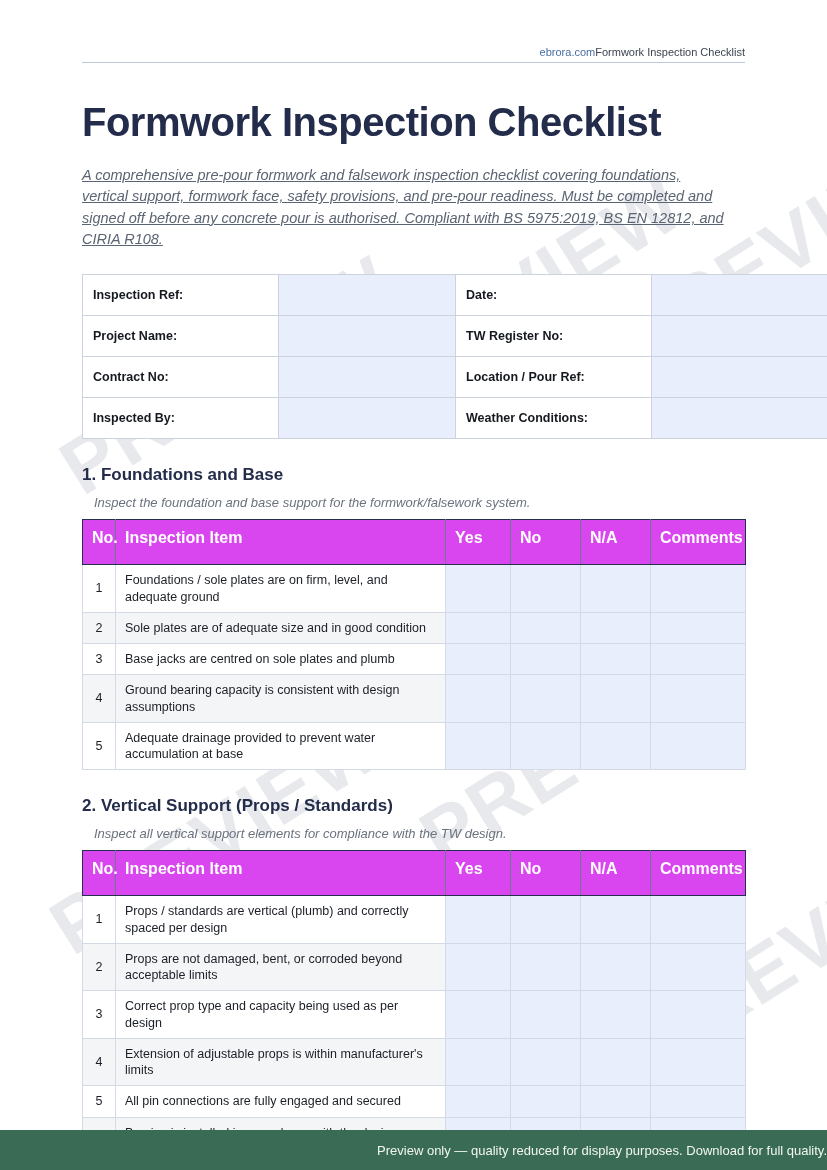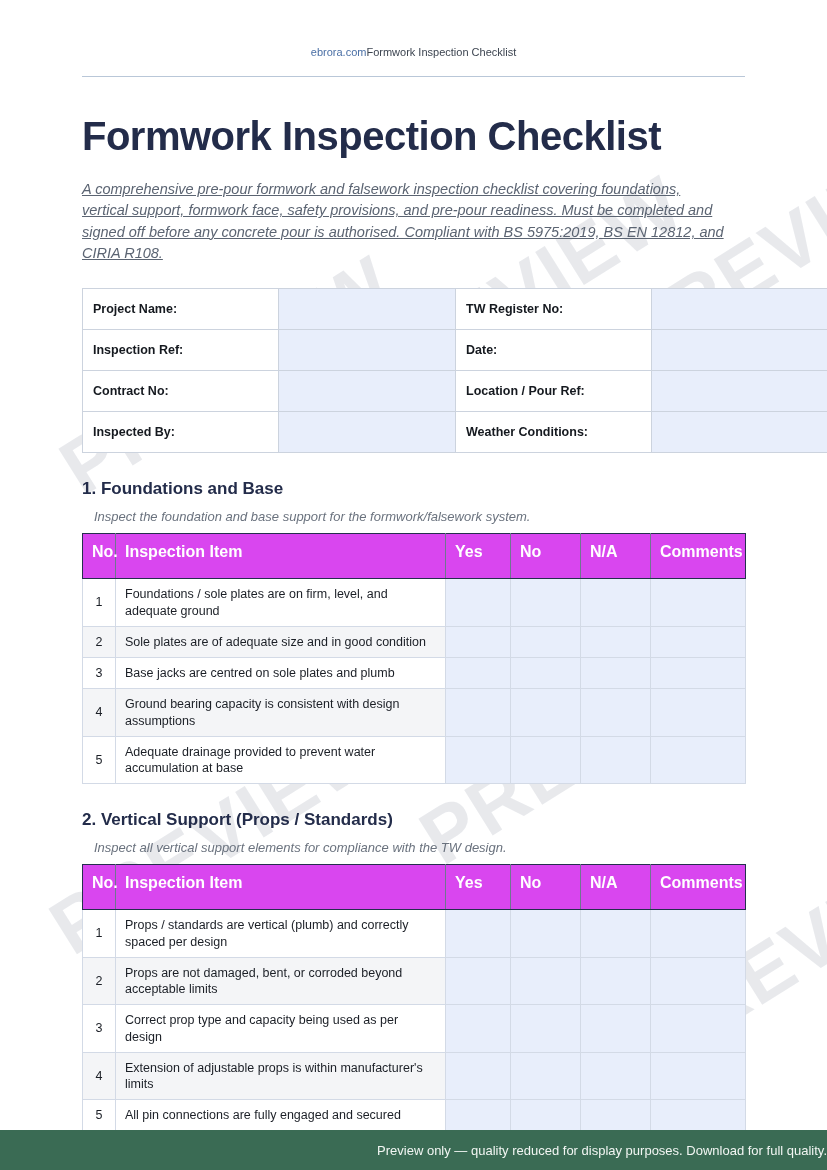--- a/index.html
+++ b/index.html
@@ -53,25 +53,25 @@
     position: relative;
     z-index: 2;
     padding: 0 82px;
     box-sizing: border-box;
   }
 
   
   .doc-header {
     padding-top: 46px;
     display: flex;
-    justify-content: center;
+    justify-content: flex-end;
     align-items: flex-end;
     font-size: 11px;
     border-bottom: 1px solid #b9c7d8;
-    padding-bottom: 18px;
+    padding-bottom: 4px;
   }
   .doc-header-left {
     color: #4a6fa5;
     text-decoration: none;
   }
   .doc-header-right {
     color: #3c4450;
   }
 
   
@@ -241,29 +241,29 @@
       <span class="doc-header-right">Formwork Inspection Checklist</span>
     </div>
 
     <h1 class="doc-title">Formwork Inspection Checklist</h1>
 
     <p class="doc-intro">A comprehensive pre-pour formwork and falsework inspection checklist covering foundations, vertical support, formwork face, safety provisions, and pre-pour readiness. Must be completed and signed off before any concrete pour is authorised. Compliant with BS 5975:2019, BS EN 12812, and CIRIA R108.</p>
 
     <table class="info-table">
       <tbody>
         <tr>
-          <td class="info-label">Project Name:</td>
-          <td class="info-value"></td>
-          <td class="info-label">TW Register No:</td>
+          <td class="info-label">Inspection Ref:</td>
+          <td class="info-value"></td>
+          <td class="info-label">Date:</td>
           <td class="info-value"></td>
         </tr>
         <tr>
-          <td class="info-label">Inspection Ref:</td>
-          <td class="info-value"></td>
-          <td class="info-label">Date:</td>
+          <td class="info-label">Project Name:</td>
+          <td class="info-value"></td>
+          <td class="info-label">TW Register No:</td>
           <td class="info-value"></td>
         </tr>
         <tr>
           <td class="info-label">Contract No:</td>
           <td class="info-value"></td>
           <td class="info-label">Location / Pour Ref:</td>
           <td class="info-value"></td>
         </tr>
         <tr>
           <td class="info-label">Inspected By:</td>

